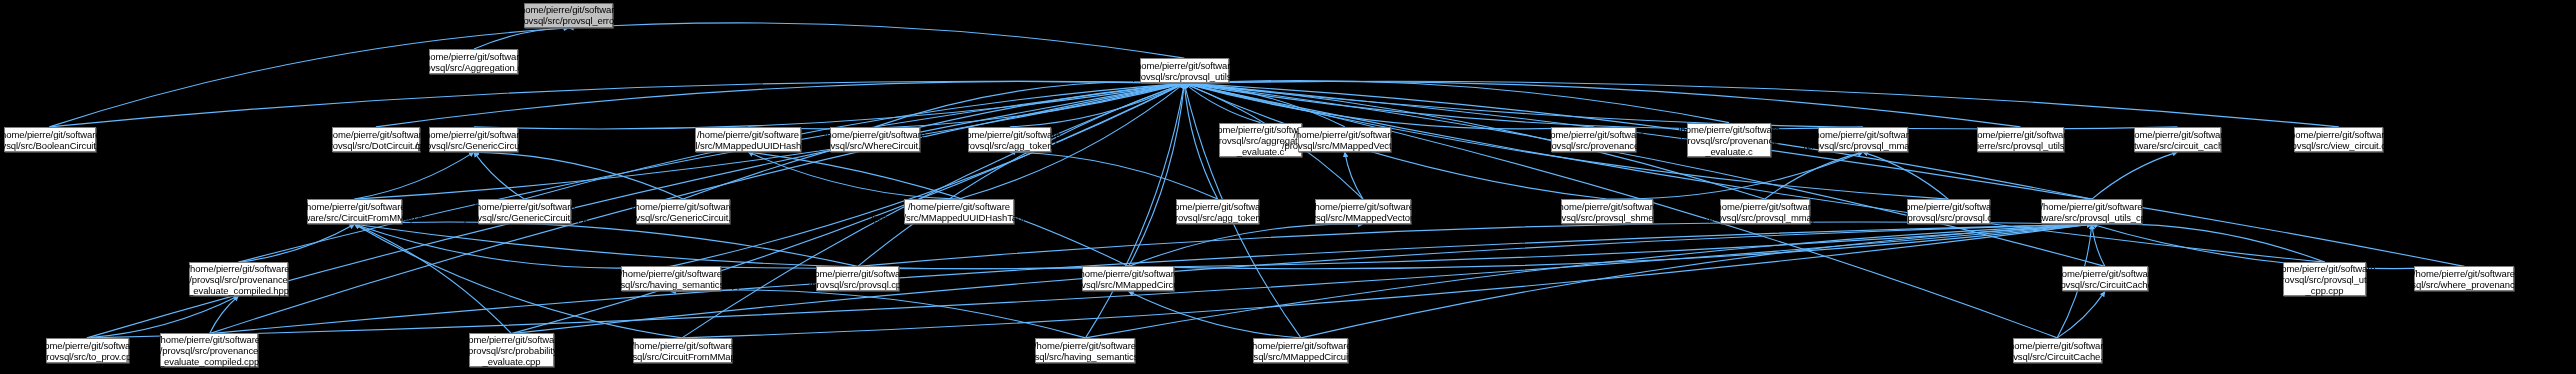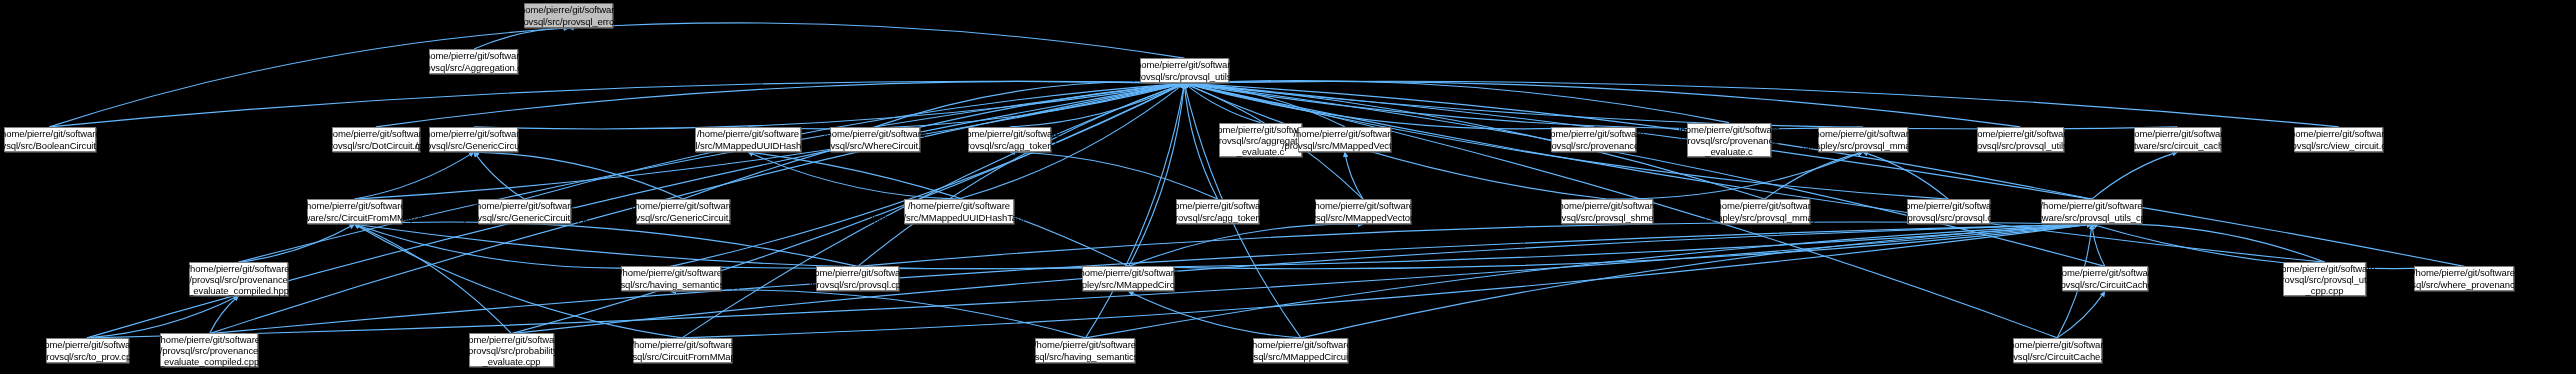--- a/index.html
+++ b/index.html
@@ -28,21 +28,21 @@
     box-sizing: border-box;
     background: #ffffff;
     border: 0.7px solid #808080;
     color: #000000;
     font-size: 9.5px;
     line-height: 11px;
     text-align: center;
     display: flex;
     flex-direction: column;
     align-items: center;
-    justify-content: space-between;
+    justify-content: center;
     white-space: pre;
     letter-spacing: -0.1px;
     box-shadow: 0.7px 0.7px 0 #5a5a5a;
   }
   .node.root {
     background: #bfbfbf;
     border: 0.7px solid #6e6e6e;
   }
   .node span {
     display: block;
@@ -143,38 +143,38 @@
       <div class="node" style="left: 3.5px; top: 127px; width: 92px; height: 25px;"><span>/home/pierre/git/software</span><span>/provsql/src/BooleanCircuit.cpp</span></div>
       <div class="node" style="left: 332px; top: 127px; width: 88px; height: 25px;"><span>/home/pierre/git/software</span><span>/provsql/src/DotCircuit.cpp</span></div>
       <div class="node" style="left: 429px; top: 127px; width: 89px; height: 25px;"><span>/home/pierre/git/software</span><span>/provsql/src/GenericCircuit.h</span></div>
       <div class="node" style="left: 695px; top: 127px; width: 106px; height: 25px;"><span>/home/pierre/git/software</span><span>/provsql/src/MMappedUUIDHashTable.h</span></div>
       <div class="node" style="left: 830px; top: 127px; width: 90px; height: 25px;"><span>/home/pierre/git/software</span><span>/provsql/src/WhereCircuit.cpp</span></div>
       <div class="node" style="left: 968px; top: 127px; width: 83px; height: 25px;"><span>/home/pierre/git/software</span><span>/provsql/src/agg_token.h</span></div>
       <div class="node" style="left: 1219px; top: 123px; width: 83px; height: 34px;"><span>/home/pierre/git/software</span><span>/provsql/src/aggregation</span><span>_evaluate.c</span></div>
       <div class="node" style="left: 1298px; top: 127px; width: 93px; height: 25px;"><span>/home/pierre/git/software</span><span>/provsql/src/MMappedVector.h</span></div>
       <div class="node" style="left: 1551px; top: 127px; width: 85px; height: 25px;"><span>/home/pierre/git/software</span><span>/provsql/src/provenance.c</span></div>
       <div class="node" style="left: 1687px; top: 123px; width: 84px; height: 34px;"><span>/home/pierre/git/software</span><span>/provsql/src/provenance</span><span>_evaluate.c</span></div>
-      <div class="node" style="left: 1818px; top: 127px; width: 90px; height: 25px;"><span>/home/pierre/git/software</span><span>/shapley/src/provsql_mmap.h</span></div>
-      <div class="node" style="left: 1977px; top: 127px; width: 87px; height: 25px;"><span>/home/pierre/git/software</span><span>/provsql/src/provsql_utils.c</span></div>
+      <div class="node" style="left: 1818px; top: 127px; width: 90px; height: 25px;"><span>/home/pierre/git/software</span><span>/provsql/src/provsql_mmap.h</span></div>
+      <div class="node" style="left: 1977px; top: 127px; width: 87px; height: 25px;"><span>/home/pierre/git/software</span><span>/pierre/src/provsql_utils.c</span></div>
       <div class="node" style="left: 2134px; top: 127px; width: 87px; height: 25px;"><span>/home/pierre/git/software</span><span>/software/src/circuit_cache.h</span></div>
       <div class="node" style="left: 2294px; top: 127px; width: 89px; height: 25px;"><span>/home/pierre/git/software</span><span>/provsql/src/view_circuit.cpp</span></div>
       <div class="node" style="left: 307px; top: 199px; width: 95px; height: 25px;"><span>/home/pierre/git/software</span><span>/software/src/CircuitFromMMap.h</span></div>
       <div class="node" style="left: 478px; top: 199px; width: 93px; height: 25px;"><span>/home/pierre/git/software</span><span>/provsql/src/GenericCircuit.cpp</span></div>
       <div class="node" style="left: 636px; top: 199px; width: 94px; height: 25px;"><span>/home/pierre/git/software</span><span>/provsql/src/GenericCircuit.hpp</span></div>
       <div class="node" style="left: 904px; top: 199px; width: 110px; height: 25px;"><span>/home/pierre/git/software</span><span>/provsql/src/MMappedUUIDHashTable.cpp</span></div>
       <div class="node" style="left: 1176px; top: 199px; width: 83px; height: 25px;"><span>/home/pierre/git/software</span><span>/provsql/src/agg_token.c</span></div>
       <div class="node" style="left: 1315px; top: 199px; width: 96px; height: 25px;"><span>/home/pierre/git/software</span><span>/provsql/src/MMappedVector.hpp</span></div>
       <div class="node" style="left: 1561px; top: 199px; width: 92px; height: 25px;"><span>/home/pierre/git/software</span><span>/provsql/src/provsql_shmem.c</span></div>
-      <div class="node" style="left: 1720px; top: 199px; width: 90px; height: 25px;"><span>/home/pierre/git/software</span><span>/shapley/src/provsql_mmap.c</span></div>
+      <div class="node" style="left: 1720px; top: 199px; width: 90px; height: 25px;"><span>/home/pierre/git/software</span><span>/provsql/src/provsql_mmap.c</span></div>
       <div class="node" style="left: 1907px; top: 199px; width: 83px; height: 25px;"><span>/home/pierre/git/software</span><span>/provsql/src/provsql.c</span></div>
       <div class="node" style="left: 2041px; top: 199px; width: 101px; height: 25px;"><span>/home/pierre/git/software</span><span>/software/src/provsql_utils_cpp.h</span></div>
       <div class="node" style="left: 189px; top: 262px; width: 99px; height: 34px;"><span>/home/pierre/git/software</span><span>/provsql/src/provenance</span><span>_evaluate_compiled.hpp</span></div>
       <div class="node" style="left: 621px; top: 266px; width: 100px; height: 25px;"><span>/home/pierre/git/software</span><span>/provsql/src/having_semantics.hpp</span></div>
       <div class="node" style="left: 816px; top: 266px; width: 83px; height: 25px;"><span>/home/pierre/git/software</span><span>/provsql/src/provsql.cpp</span></div>
-      <div class="node" style="left: 1082px; top: 266px; width: 92px; height: 25px;"><span>/home/pierre/git/software</span><span>/shapley/src/MMappedCircuit.h</span></div>
+      <div class="node" style="left: 1082px; top: 266px; width: 92px; height: 25px;"><span>/home/pierre/git/software</span><span>/provsql/src/MMappedCircuit.h</span></div>
       <div class="node" style="left: 2062px; top: 266px; width: 86px; height: 25px;"><span>/home/pierre/git/software</span><span>/provsql/src/CircuitCache.h</span></div>
       <div class="node" style="left: 2283px; top: 262px; width: 83px; height: 34px;"><span>/home/pierre/git/software</span><span>/provsql/src/provsql_utils</span><span>_cpp.cpp</span></div>
       <div class="node" style="left: 2414px; top: 266px; width: 100px; height: 25px;"><span>/home/pierre/git/software</span><span>/provsql/src/where_provenance.cpp</span></div>
       <div class="node" style="left: 46px; top: 338px; width: 83px; height: 25px;"><span>/home/pierre/git/software</span><span>/provsql/src/to_prov.cpp</span></div>
       <div class="node" style="left: 160px; top: 333px; width: 98px; height: 34px;"><span>/home/pierre/git/software</span><span>/provsql/src/provenance</span><span>_evaluate_compiled.cpp</span></div>
       <div class="node" style="left: 469px; top: 333px; width: 85px; height: 34px;"><span>/home/pierre/git/software</span><span>/provsql/src/probability</span><span>_evaluate.cpp</span></div>
       <div class="node" style="left: 633px; top: 338px; width: 99px; height: 25px;"><span>/home/pierre/git/software</span><span>/provsql/src/CircuitFromMMap.cpp</span></div>
       <div class="node" style="left: 1035px; top: 338px; width: 100px; height: 25px;"><span>/home/pierre/git/software</span><span>/provsql/src/having_semantics.cpp</span></div>
       <div class="node" style="left: 1253px; top: 338px; width: 95px; height: 25px;"><span>/home/pierre/git/software</span><span>/provsql/src/MMappedCircuit.cpp</span></div>
       <div class="node" style="left: 2013px; top: 338px; width: 89px; height: 25px;"><span>/home/pierre/git/software</span><span>/provsql/src/CircuitCache.cpp</span></div>

